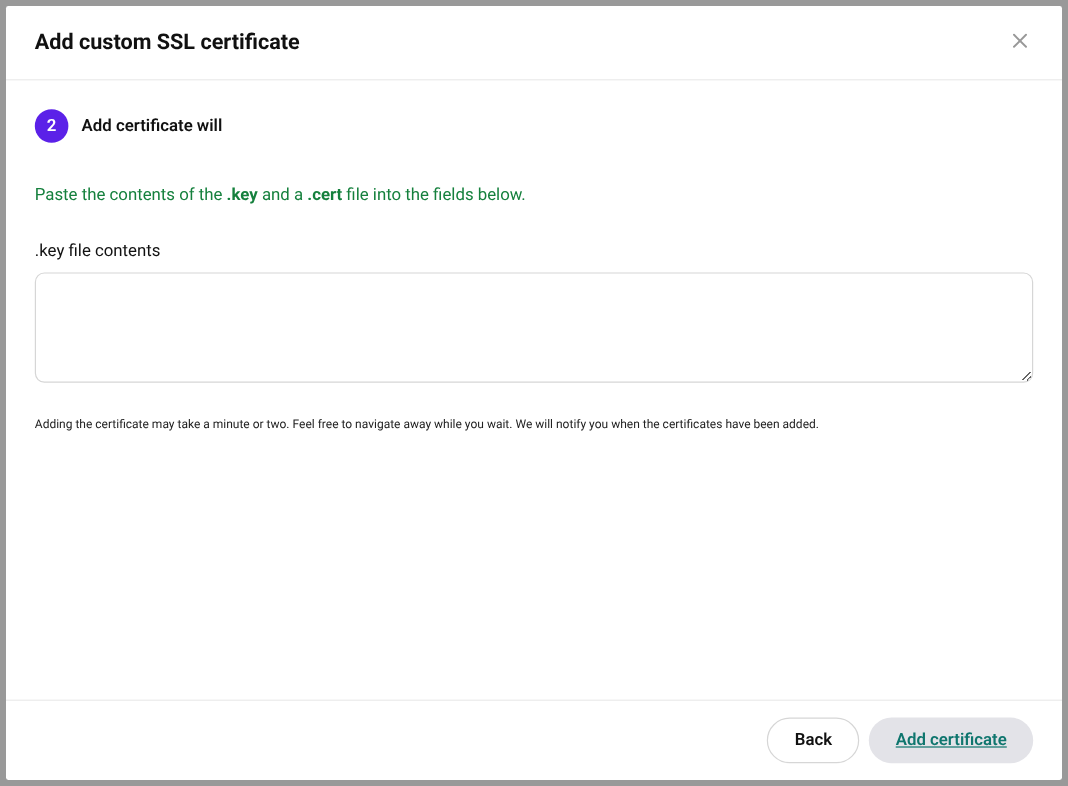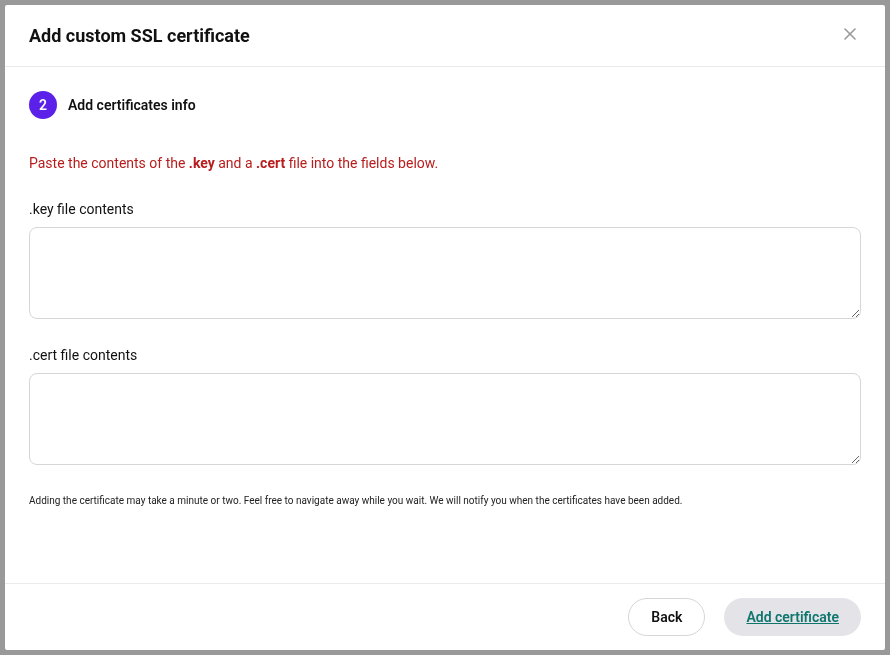--- a/index.html
+++ b/index.html
@@ -90,21 +90,21 @@
       background: #5B21E8;
       color: #fff;
     }
     .step-label {
       font-size: 14px;
       font-weight: 600;
       color: #111;
     }
     .instruction {
       font-size: 14px;
-      color: #b91c1c;
+      color: #15803d;
       margin-bottom: 30px;
     }
     .instruction b {
       font-weight: 700;
     }
     .field-group {
       margin-bottom: 24px;
     }
     .field-label {
       display: block;
@@ -128,21 +128,21 @@
       font-size: 10px;
       color: #222;
       line-height: 1.55;
       margin-top: 4px;
     }
     .modal-footer {
       border-top: 1px solid #eaeaea;
       padding: 14px 24px;
       display: flex;
       justify-content: flex-end;
-      gap: 19px;
+      gap: 8px;
     }
     .btn {
       font-family: inherit;
       font-size: 14px;
       font-weight: 600;
       padding: 10px 22px;
       border-radius: 22px;
       cursor: pointer;
       border: none;
     }
@@ -173,37 +173,33 @@
         </svg>
       </span>
     </button>
   </div>
 
   <div class="modal-body">
 
     <div class="steps">
       <div class="step">
         <span class="step-badge active">2</span>
-        <span class="step-label">Add certificates info</span>
+        <span class="step-label">Add certificate will</span>
       </div>
     </div>
 
     <p class="instruction">
       <span>Paste the contents of the </span><b>.key</b><span> and a </span><b>.cert</b><span> file into the fields below.</span>
     </p>
 
     <div class="field-group">
       <label class="field-label">.key file contents</label>
       <textarea class="field-textarea" style=""></textarea>
     </div>
 
-    <div class="field-group">
-      <label class="field-label">.cert file contents</label>
-      <textarea class="field-textarea" style=""></textarea>
-    </div>
 
     <p class="helper-text">Adding the certificate may take a minute or two. Feel free to navigate away while you wait. We will notify you when the certificates have been added.</p>
 
   </div>
 
   <div class="modal-footer">
     <button class="btn btn-secondary">Back</button>
     <button class="btn btn-primary" disabled="">Add certificate</button>
   </div>
 

